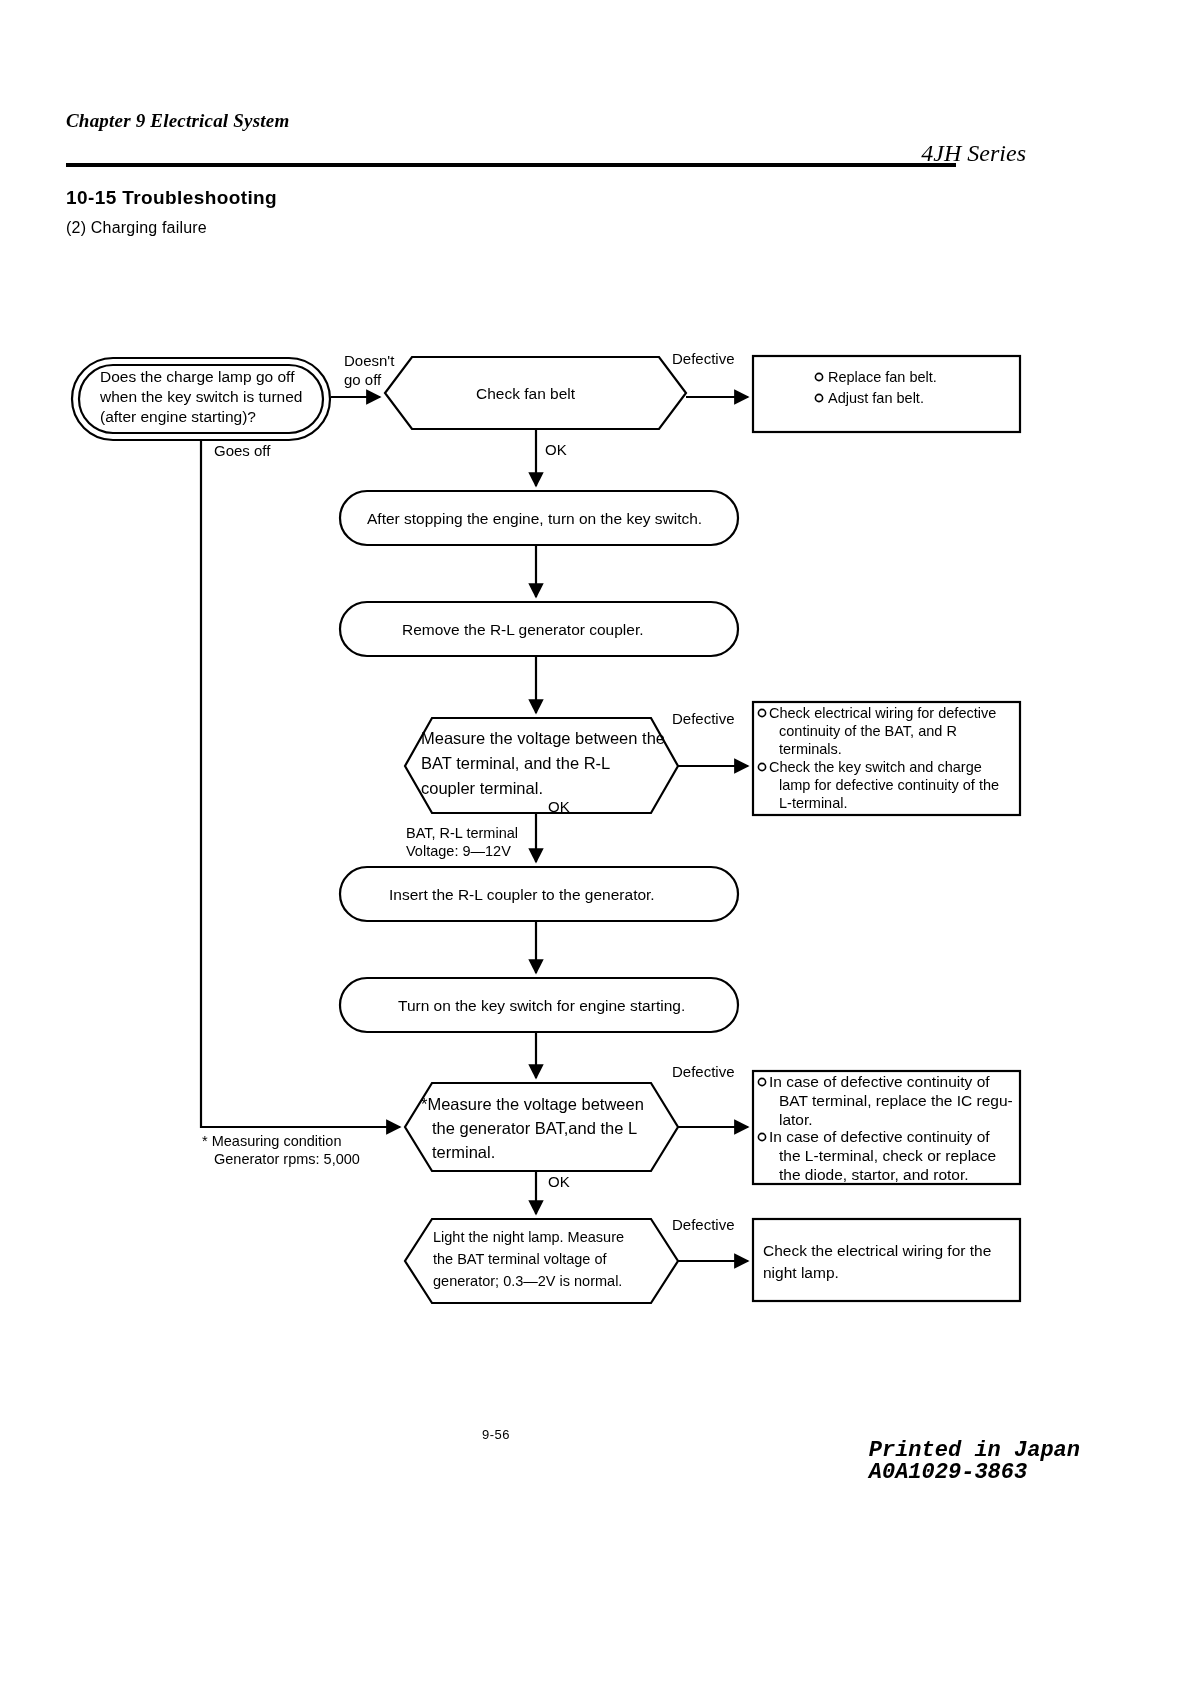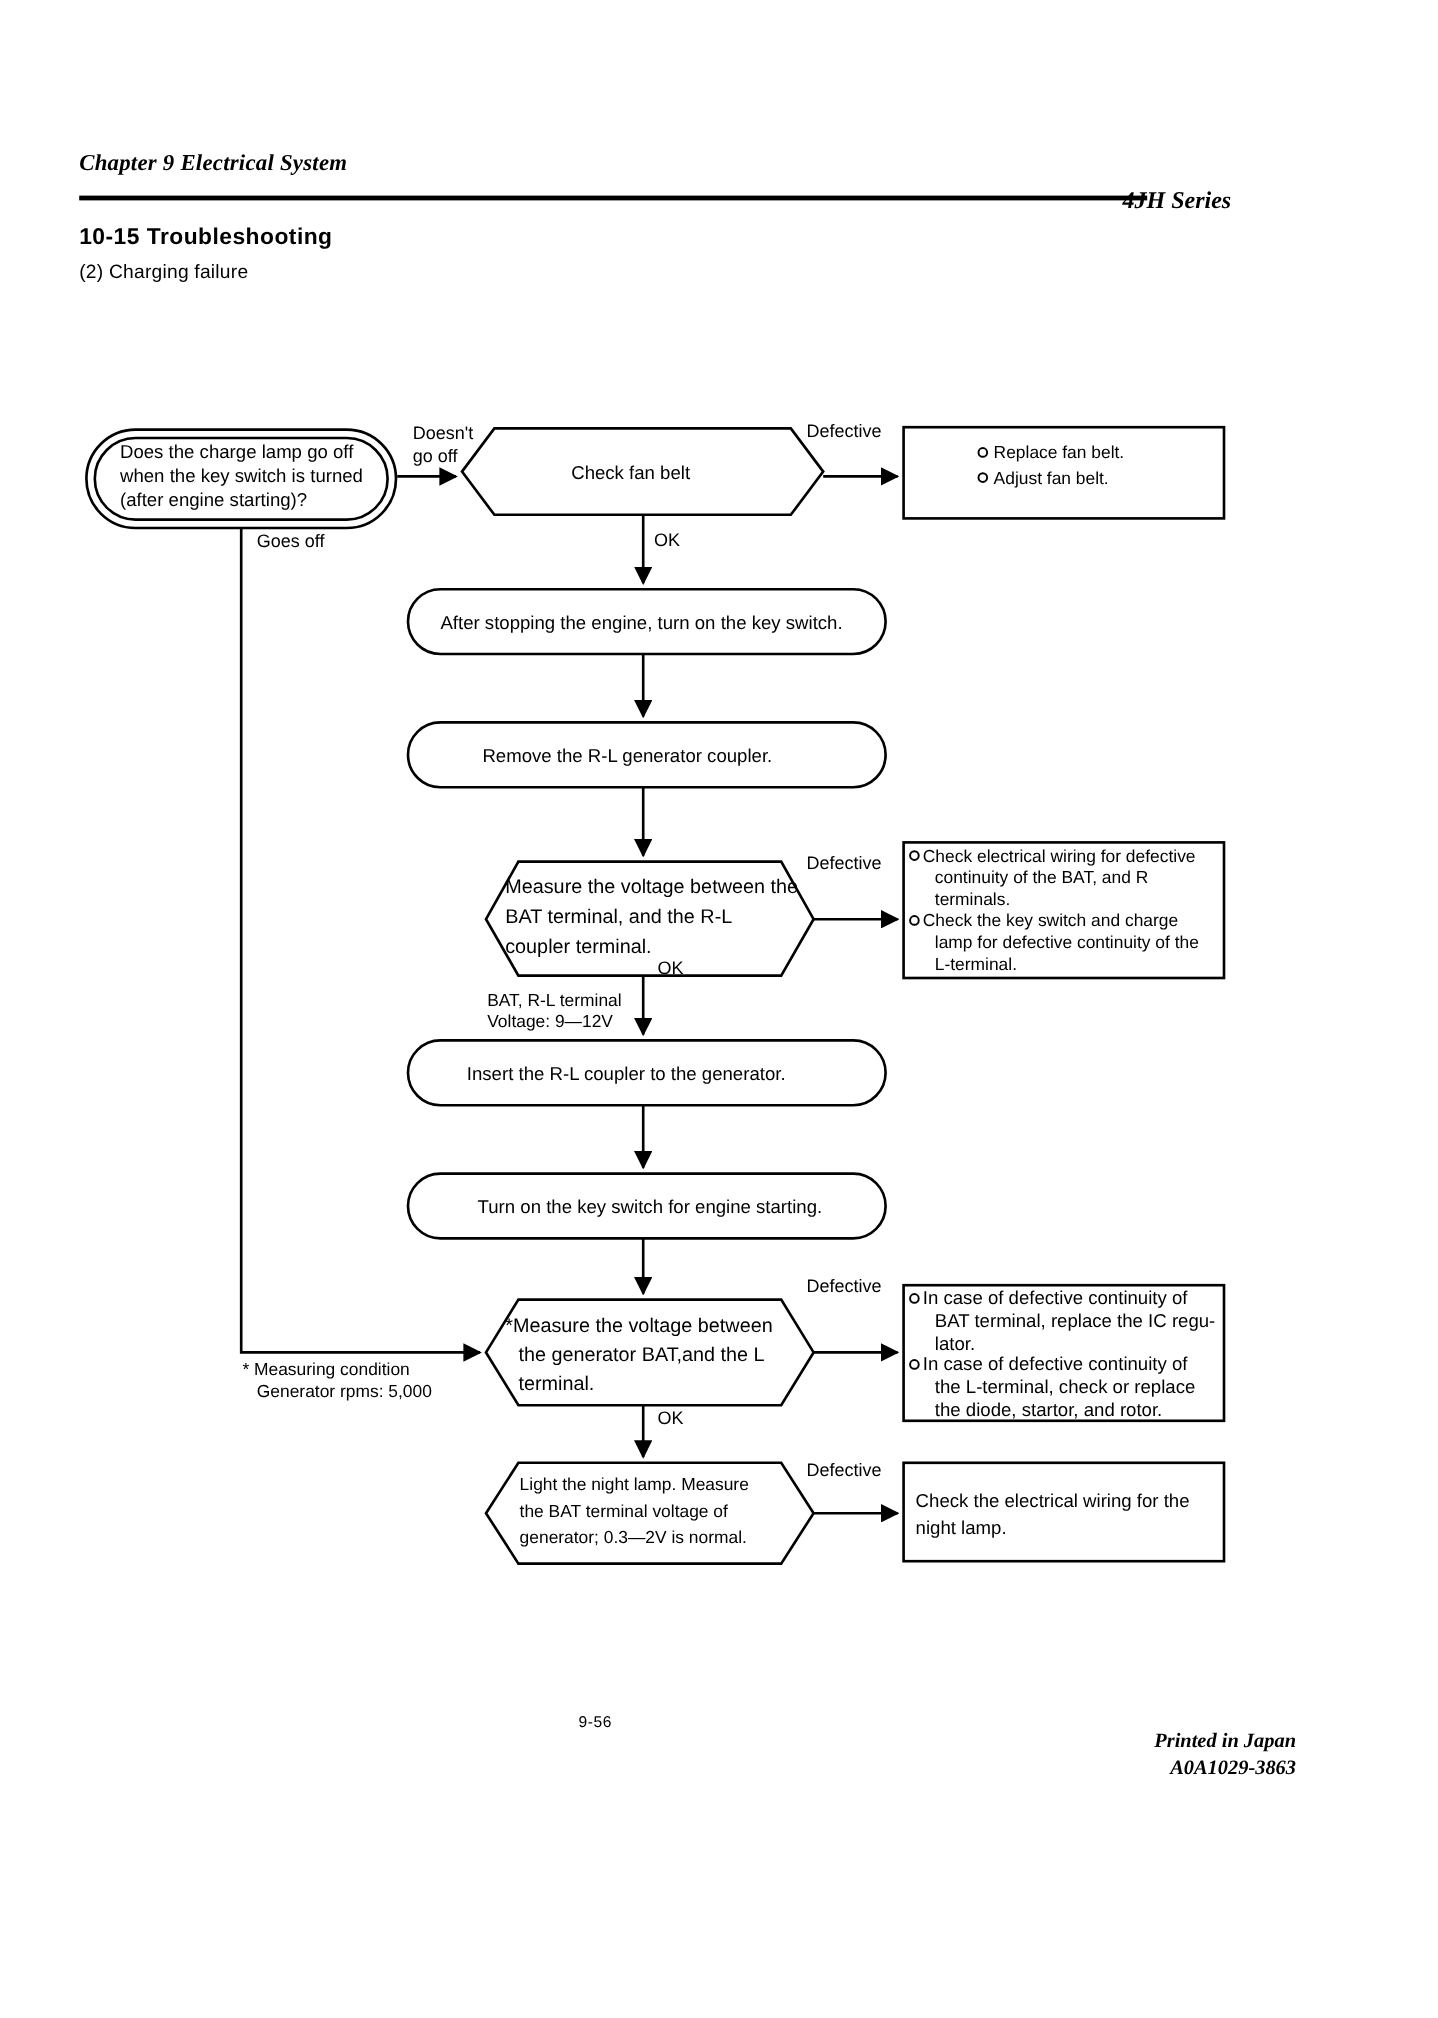--- a/index.html
+++ b/index.html
@@ -1,45 +1,45 @@
 <!DOCTYPE html>
 <html><head>
 <meta charset="utf-8">
 <style>
   html,body{margin:0;padding:0;background:#fff;}
   body{width:1198px;height:1682px;position:relative;
        font-family:"Liberation Sans",sans-serif;color:#000;}
   .page{position:absolute;left:0;top:0;width:1198px;height:1682px;overflow:hidden;}
 
   
-  .hdr{position:absolute;left:66px;top:108px;width:960px;margin-top:16px;}
+  .hdr{position:absolute;left:66px;top:108px;width:960px;}
   .hdr-left{font-family:"Liberation Serif",serif;font-style:italic;font-weight:700;
             font-size:19px;line-height:25px;letter-spacing:.2px;}
   .hdr-right{position:absolute;right:0;top:32px;font-family:"Liberation Serif",serif;
-             font-style:italic;font-weight:700;font-size:20px;white-space:nowrap;}
+             font-style:italic;font-weight:400;font-size:24px;white-space:nowrap;}
   .rule{position:absolute;left:66px;top:163px;width:890px;height:4px;background:#000;}
 
   .sec-title{position:absolute;left:66px;top:187px;font-size:19px;font-weight:700;
              letter-spacing:.4px;}
   .sec-sub{position:absolute;left:66px;top:219px;font-size:16px;letter-spacing:.2px;}
 
   
   #flow{position:absolute;left:0;top:0;}
   #flow text{font-family:"Liberation Sans",sans-serif;fill:#000;}
   .t14{font-size:14.5px;}
   .t15{font-size:15.5px;}
   .t16{font-size:16.5px;}
   .edge-lbl{font-size:15px;}
 
   
   .pageno{position:absolute;left:0;top:1427px;width:992px;text-align:center;
           font-size:13px;letter-spacing:.5px;}
-  .printed{position:absolute;right:118px;top:1440px;text-align:right;
-           font-family:Liberation Serif, serif;font-style:italic;font-weight:700;
-           font-size:17px;line-height:22px;}
+  .printed{position:absolute;right:118px;top:1440px;text-align:left;
+           font-family:Liberation Mono, monospace;font-style:italic;font-weight:700;
+           font-size:22px;line-height:22px;}
 </style>
 </head>
 <body>
 
 <div class="page">
 
   <div class="hdr">
     <div class="hdr-left">Chapter 9 Electrical System</div>
     <div class="hdr-right">4JH  Series</div>
   </div>

